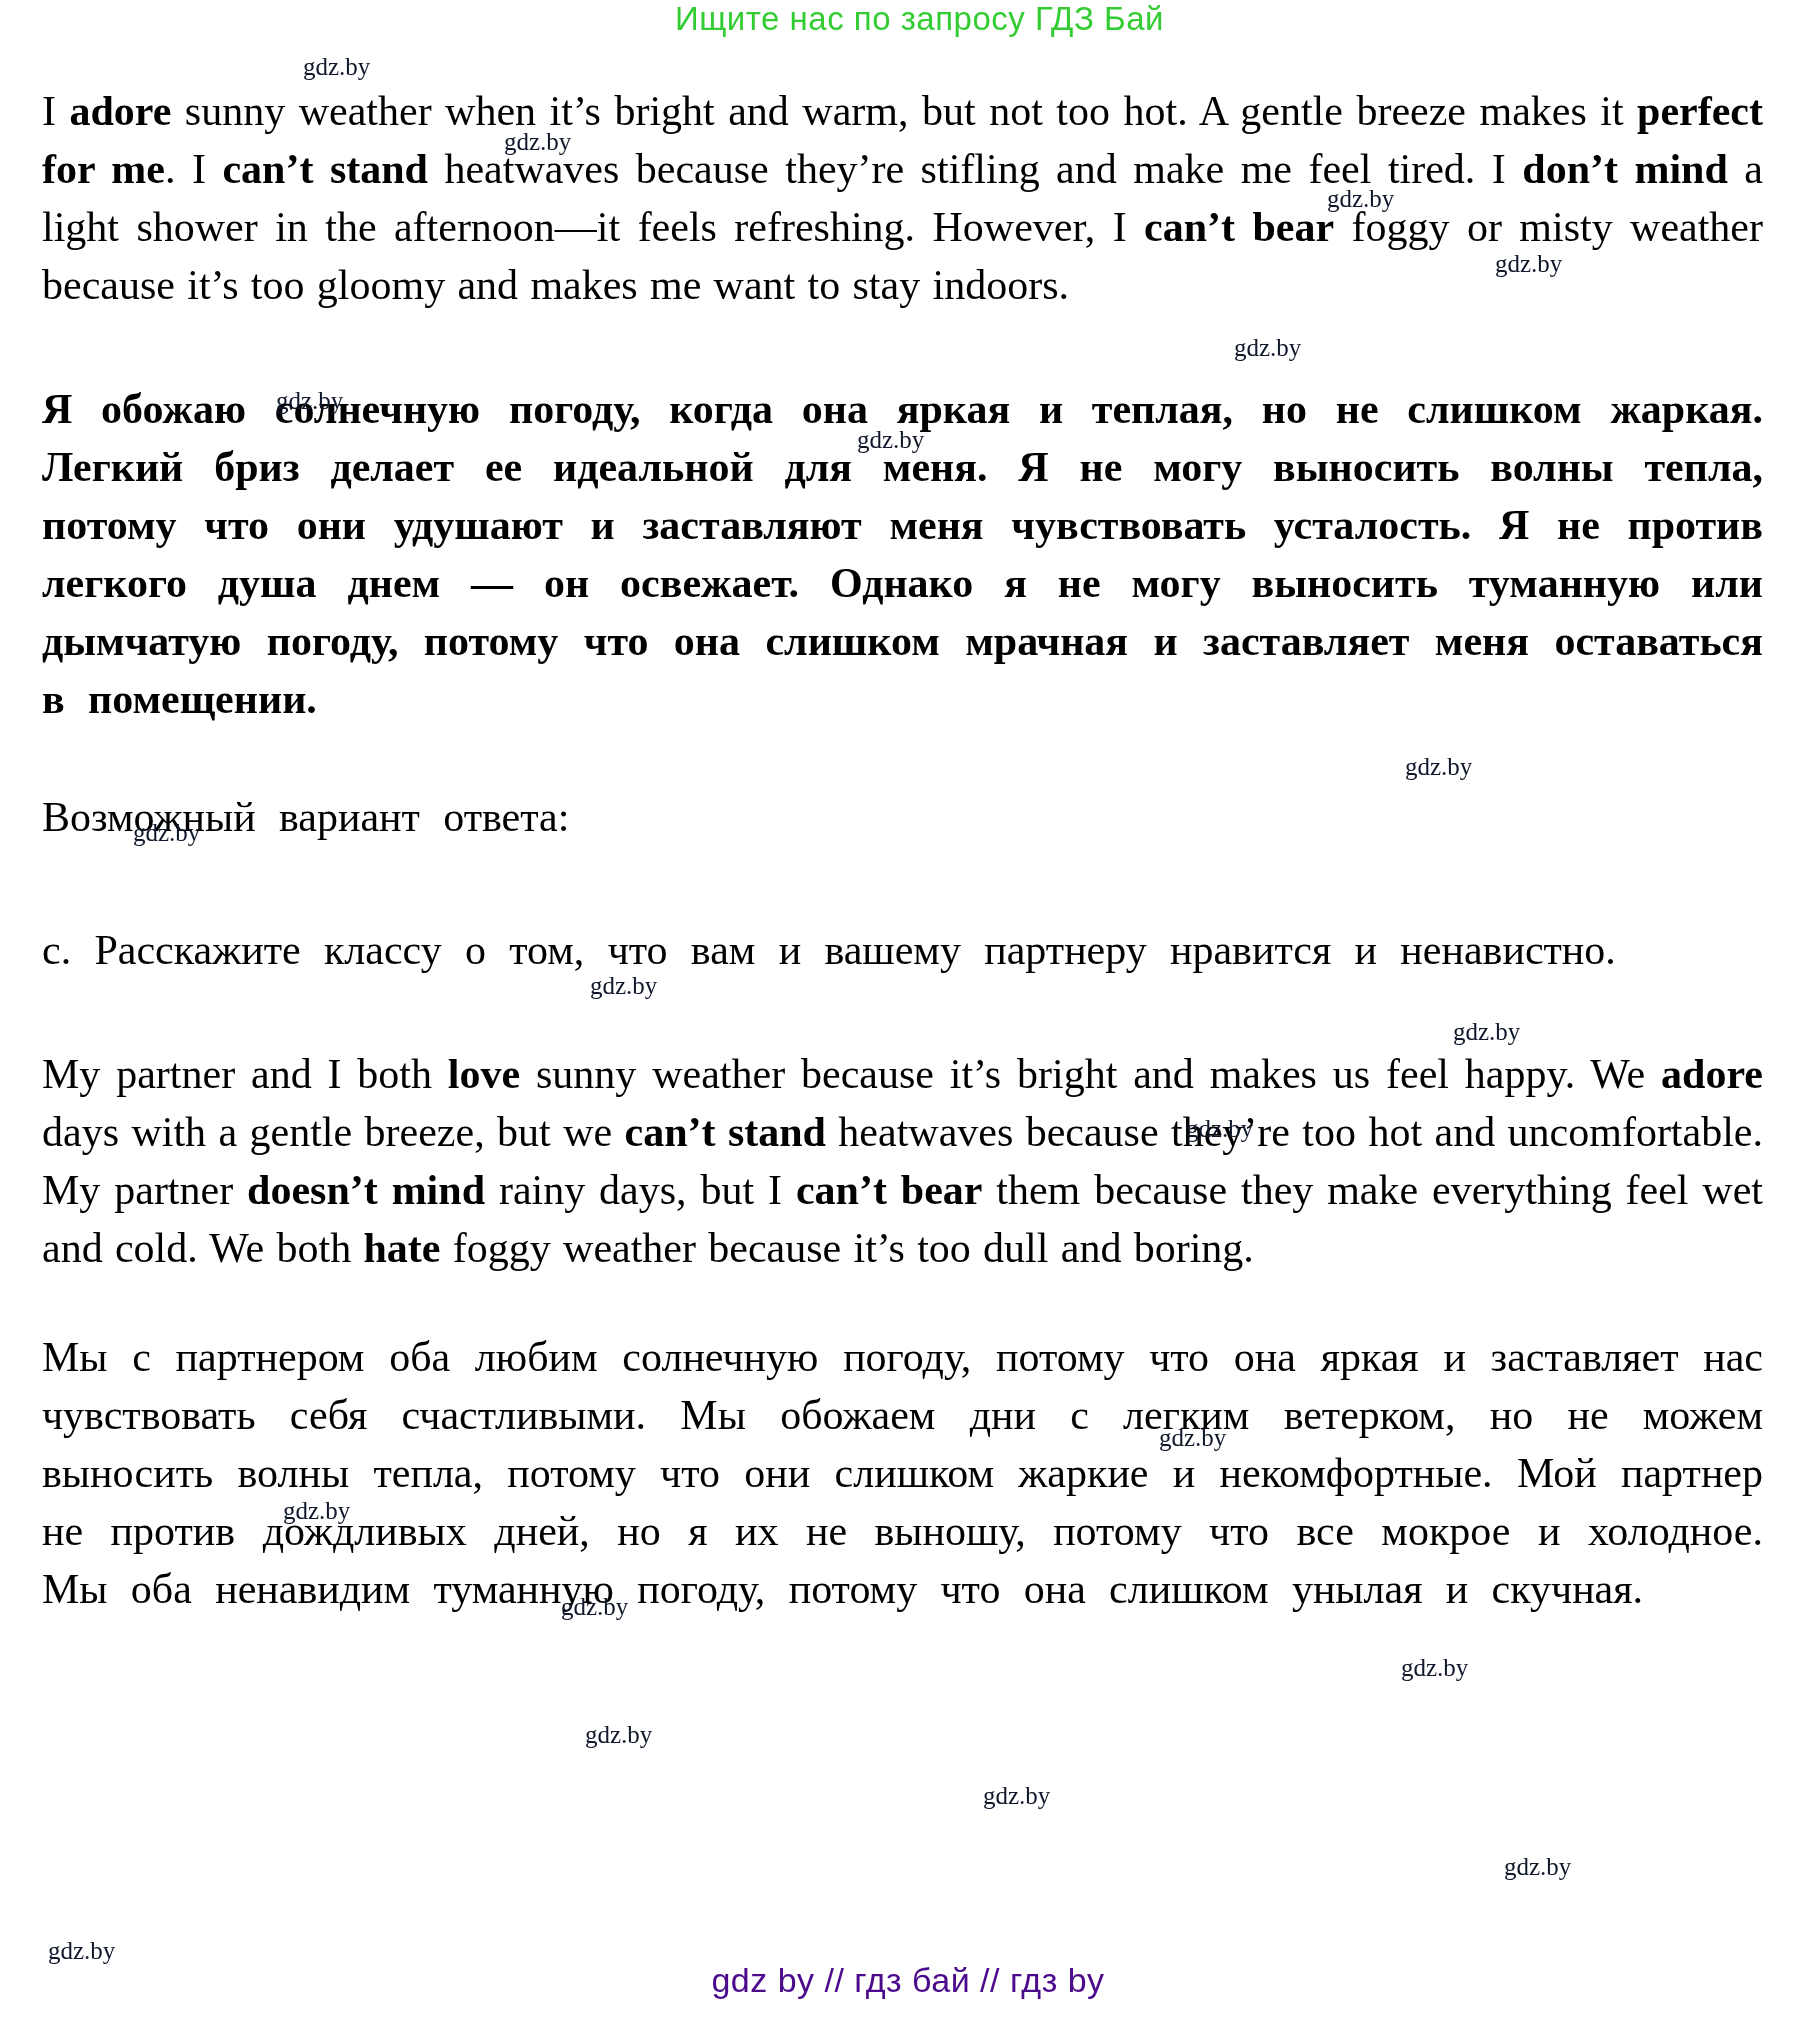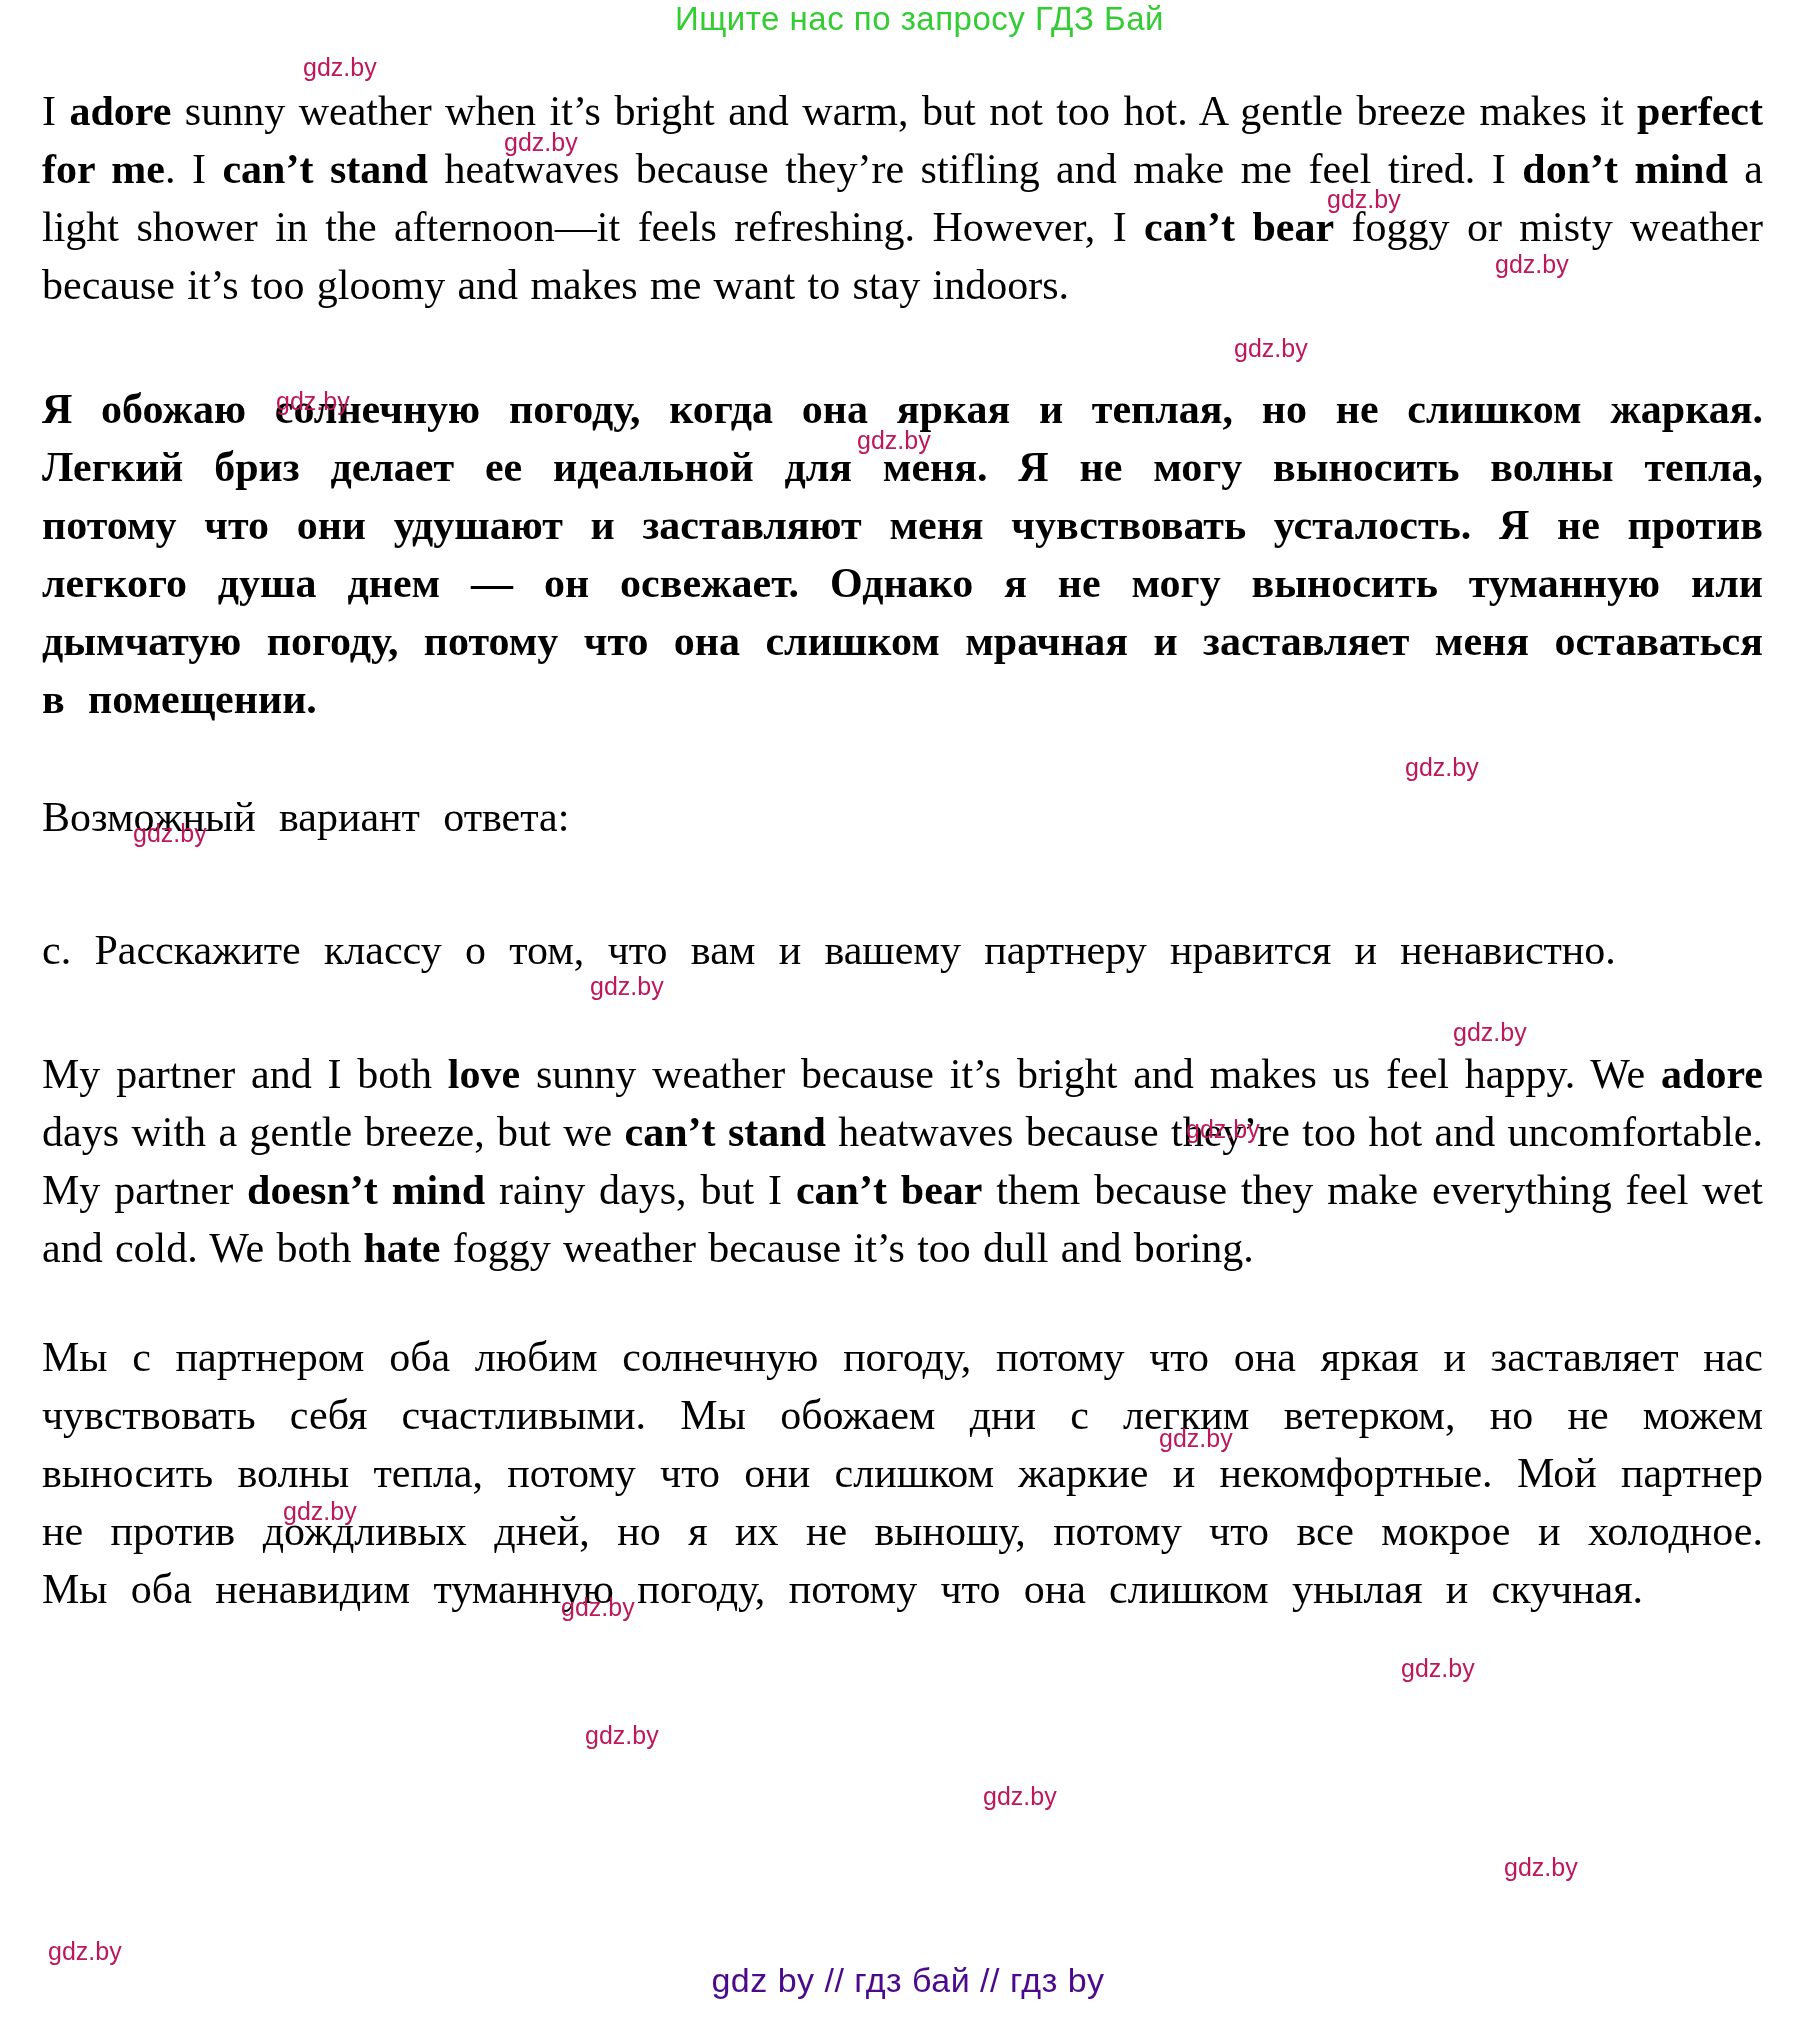--- a/index.html
+++ b/index.html
@@ -36,23 +36,23 @@
   p.ru { word-spacing: 12.8px; }
   p.p1 { margin-top: 44px; }
   p.p2 { margin-top: 66px; font-weight: bold; }
   p.p3 { margin-top: 75px; }
   p.p4 { margin-top: 60px; }
   p.p5 { margin-top: 66px; }
   p.p6 { margin-top: 51px; }
   .watermark-layer { position: absolute; left: 0; top: 0; width: 100%; height: 100%; pointer-events: none; }
   .watermark {
     position: absolute;
-    font-family: Liberation Sans, sans-serif;
+    font-family: Liberation Serif, serif;
     font-size: 25px;
-    color: #be185d;
+    color: #0f172a;
     white-space: nowrap;
   }
   .promo-footer {
     position: absolute;
     left: 0;
     right: 0;
     top: 1961px;
     text-align: center;
     font-family: "Liberation Sans", "DejaVu Sans", sans-serif;
     font-size: 34px;

